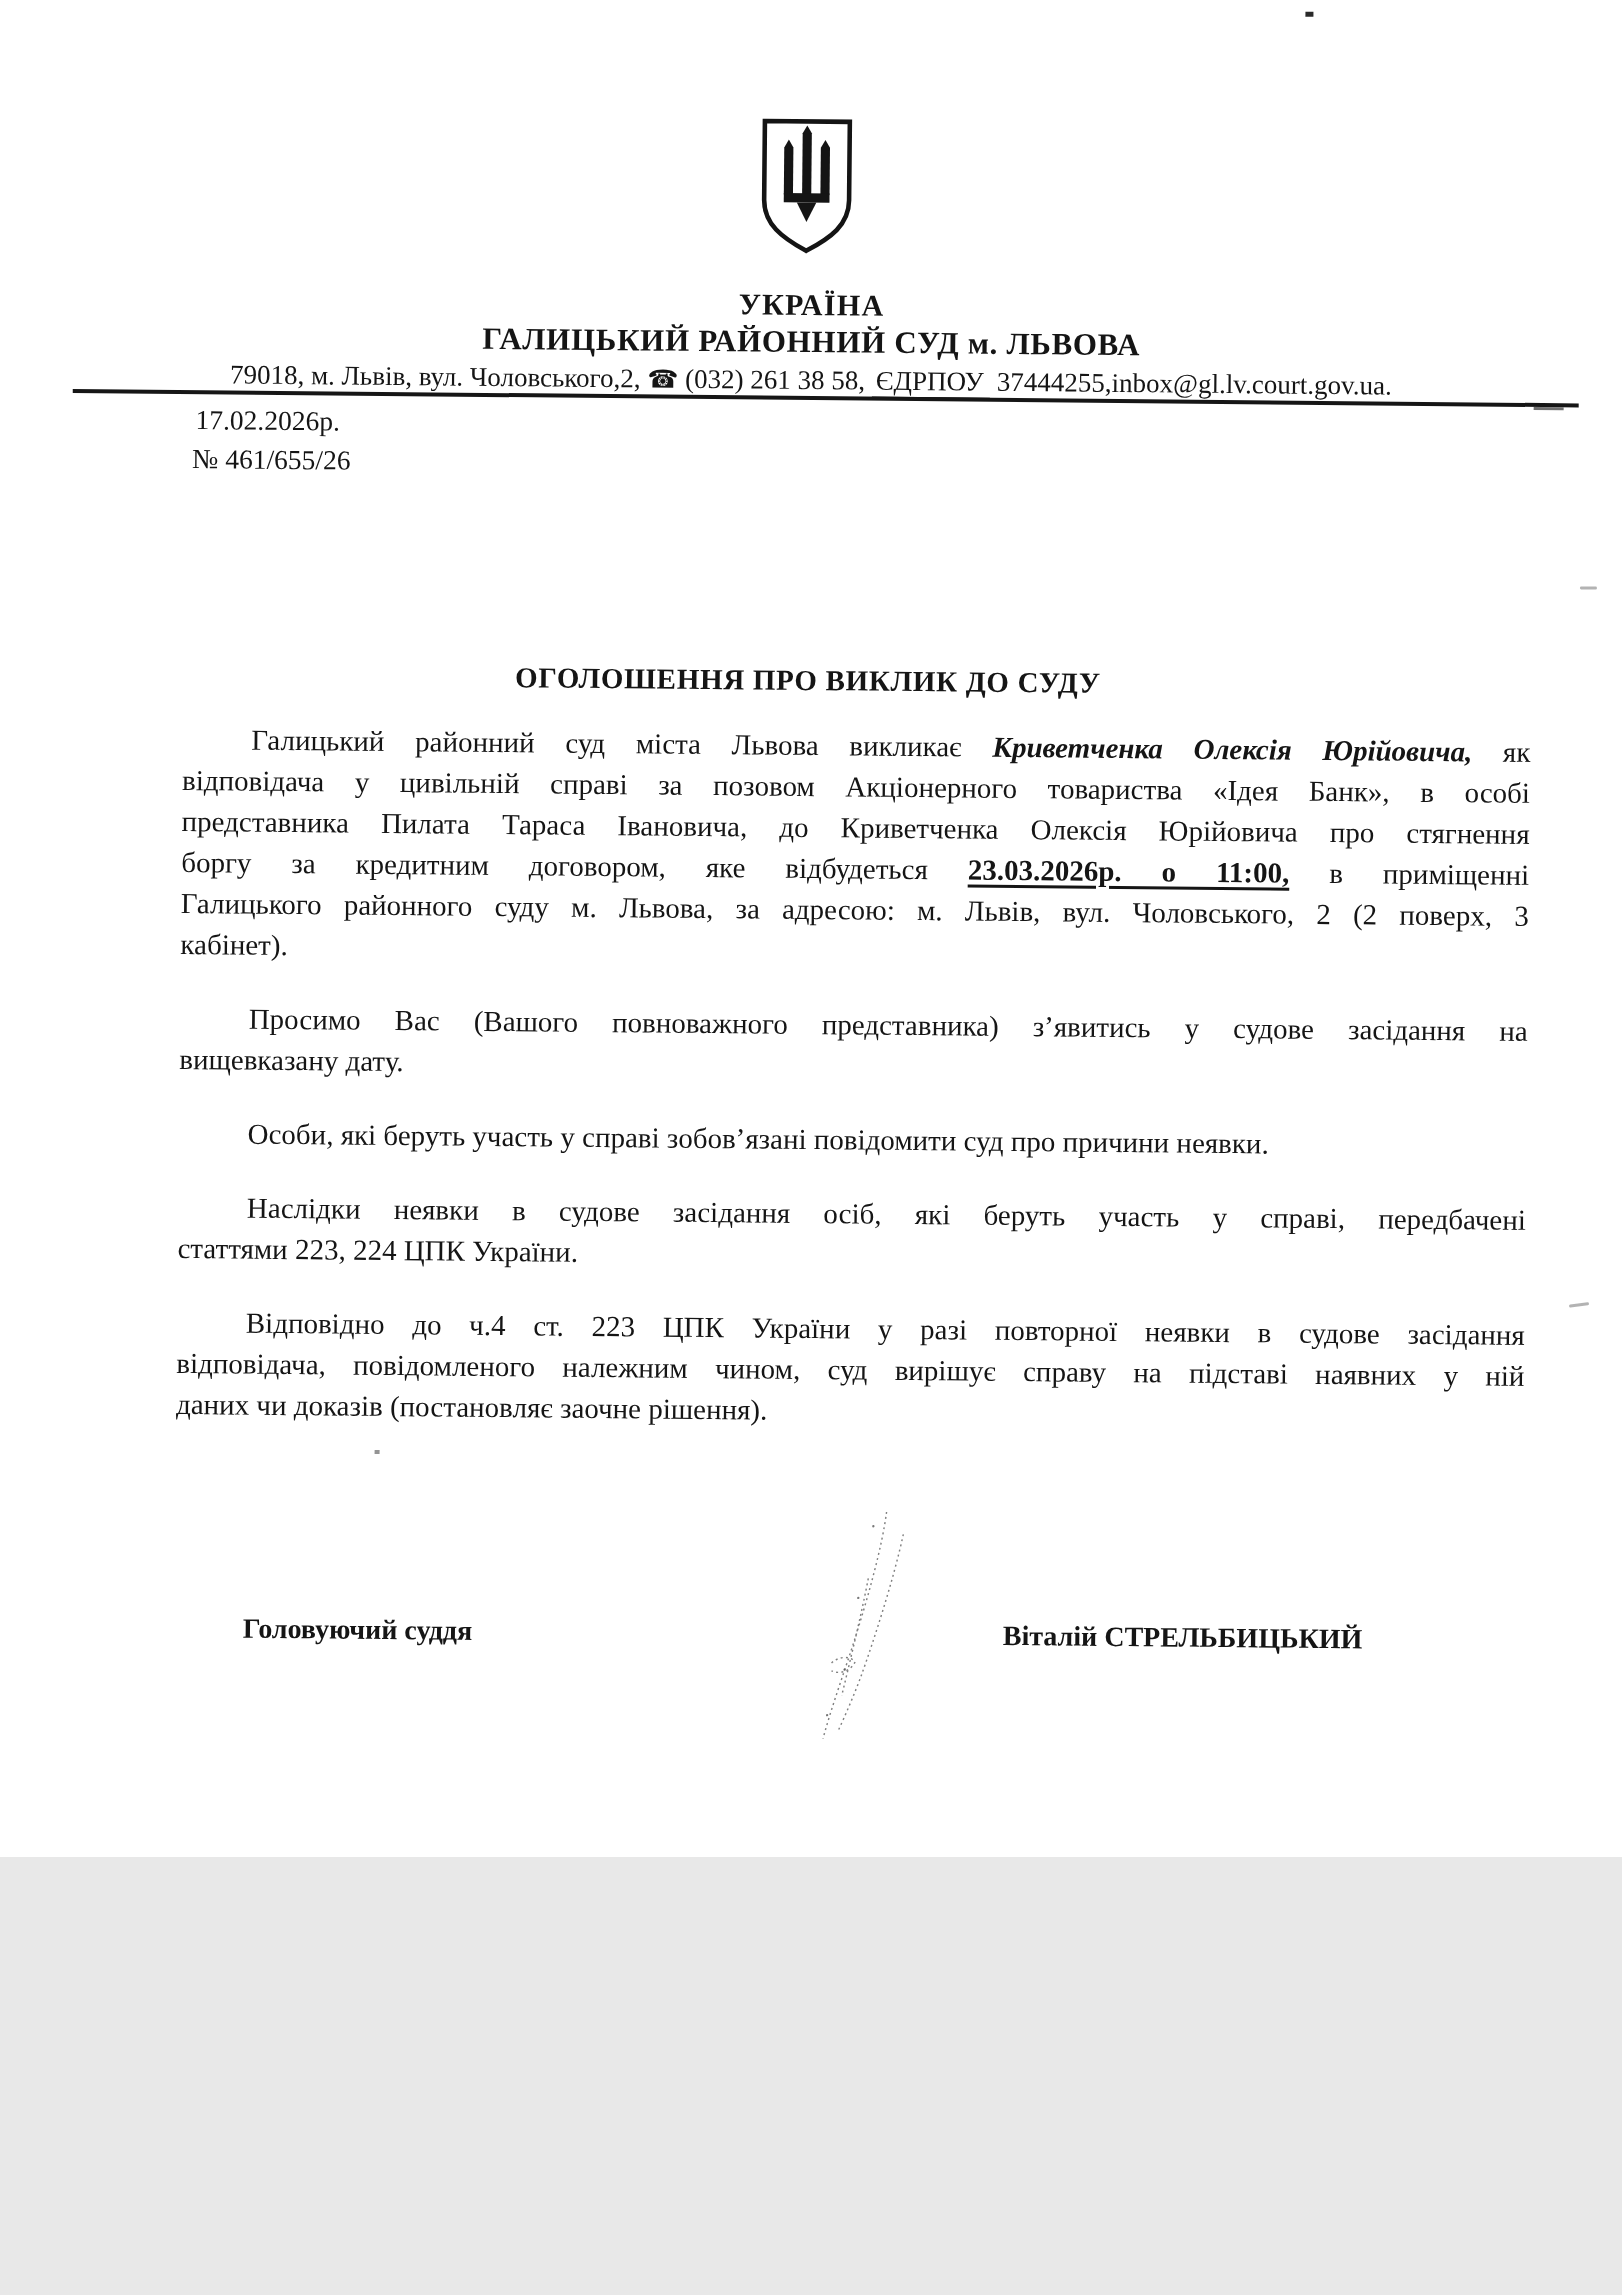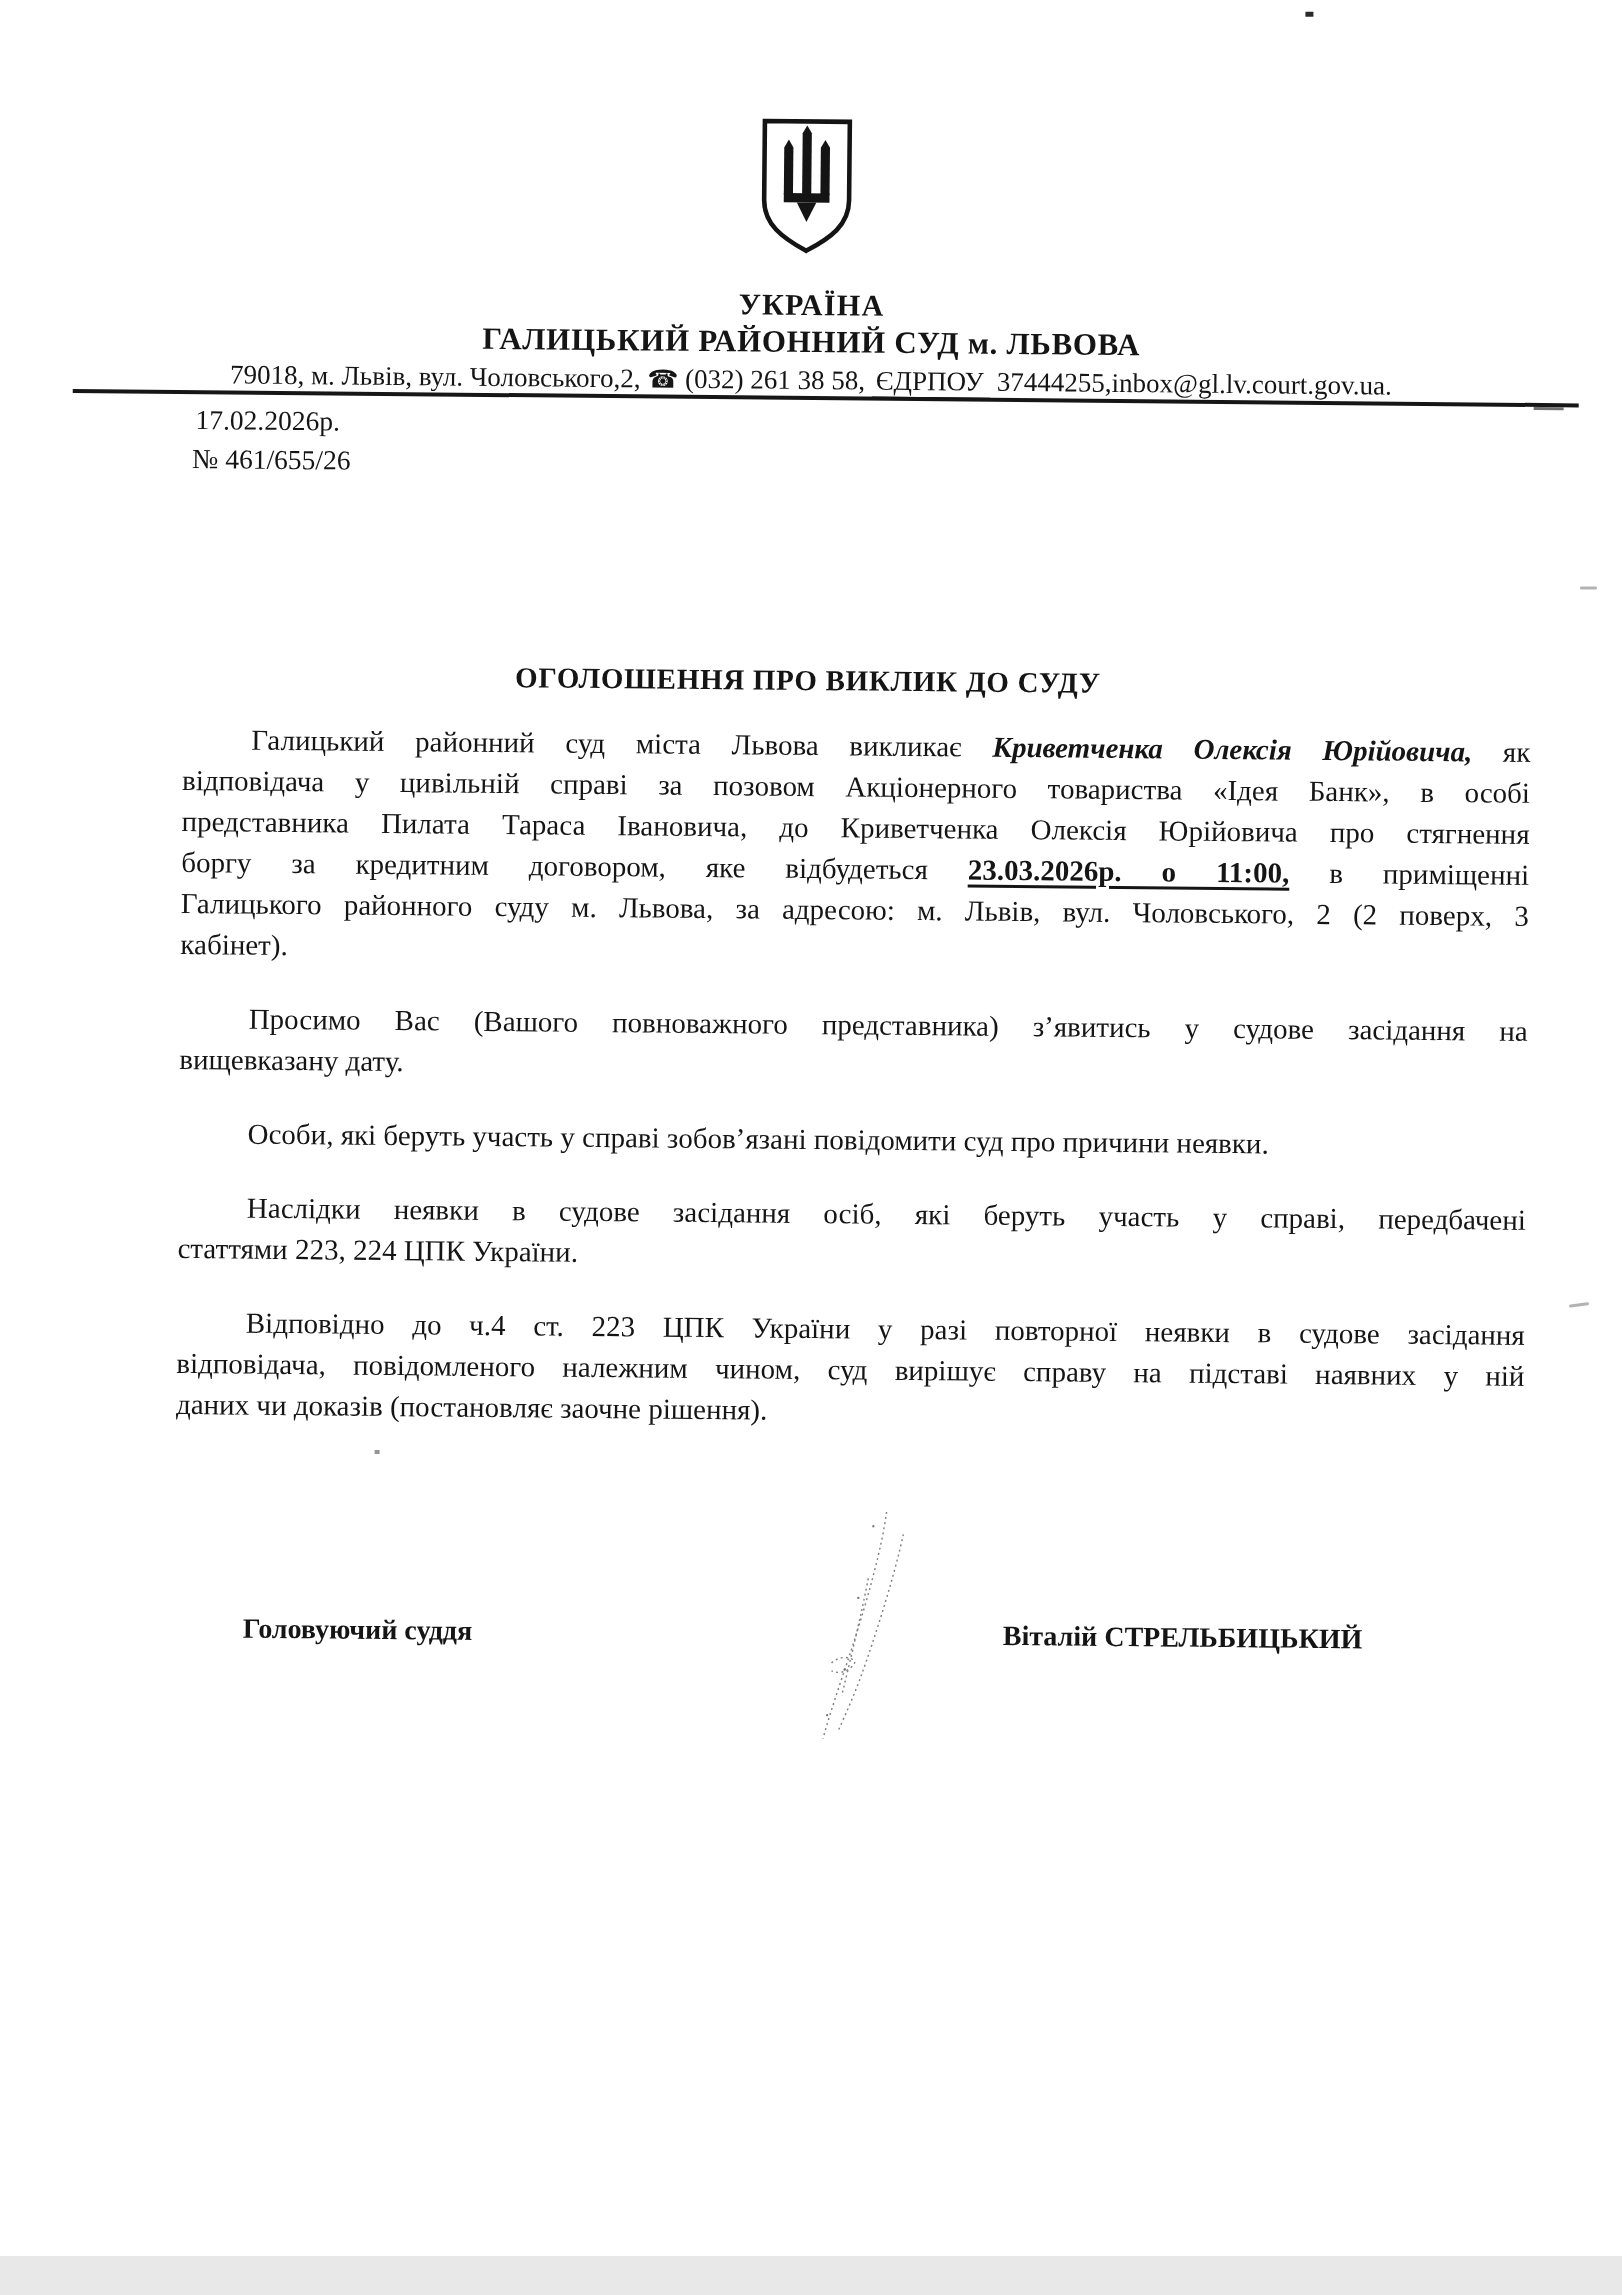--- a/index.html
+++ b/index.html
@@ -1,18 +1,18 @@
 <!DOCTYPE html>
 <html style="font-size:10.5px"><head>
 <meta charset="utf-8">
 <style>
   html,body{margin:0;padding:0;background:#e8e8e8;}
   .page{
     position:relative;
-    width:1622px;height:2256px;
+    width:1622px;height:1857px;
     background:#ffffff;
     overflow:hidden;
     font-family:"Liberation Serif","DejaVu Serif",serif;
     color:#151515;
   }
   .skew{position:absolute;inset:0;transform:rotate(0.55deg);transform-origin:79px 366px;}
   .abs{position:absolute;}
   .centered{left:0;width:100%;text-align:center;}
   .b{font-weight:bold;}
   .i{font-style:italic;}

